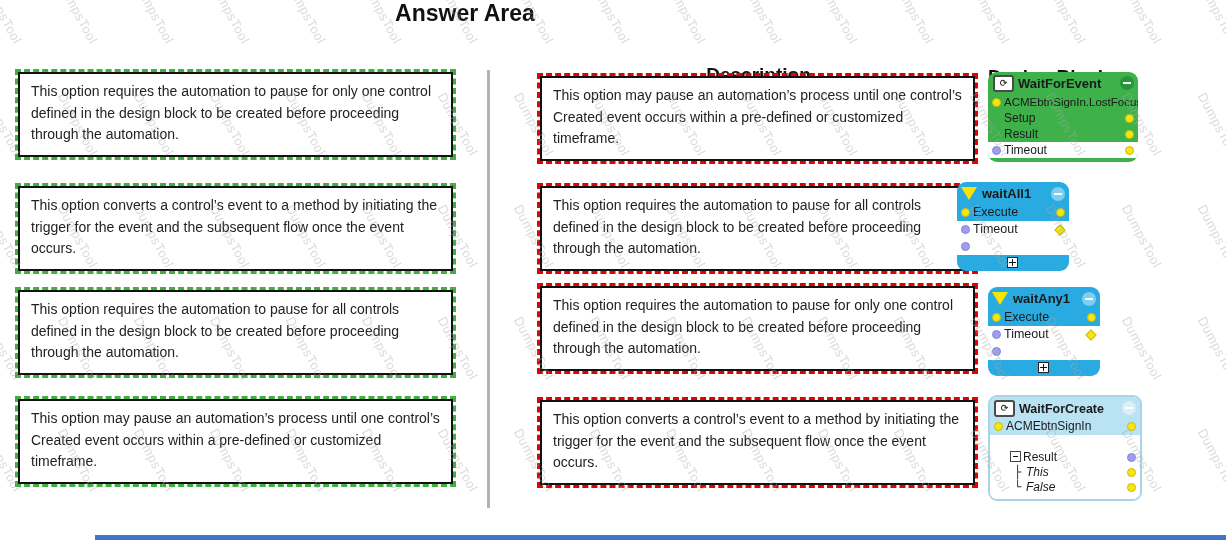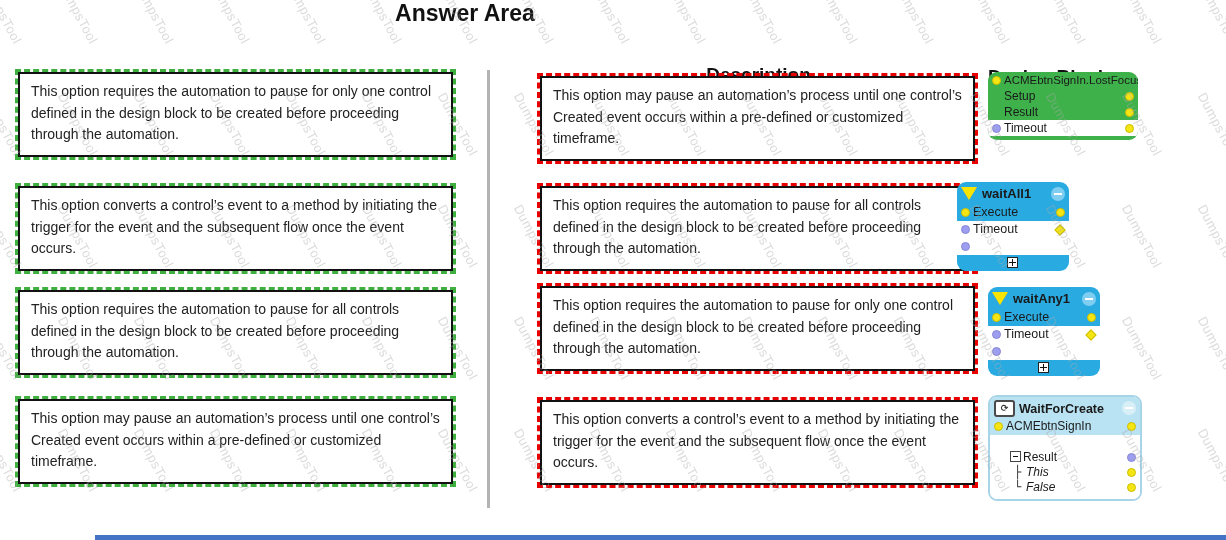--- a/index.html
+++ b/index.html
@@ -96,20 +96,25 @@
 <div class="tbox green-dash" style="left:18px;top:186px;"><span>This option converts a control’s event to a method by initiating the trigger for the event and the subsequent flow once the event occurs.</span></div>
 <div class="tbox green-dash" style="left:18px;top:290px;"><span>This option requires the automation to pause for all controls defined in the design block to be created before proceeding through the automation.</span></div>
 <div class="tbox green-dash" style="left:18px;top:399px;"><span>This option may pause an automation’s process until one control’s Created event occurs within a pre-defined or customized timeframe.</span></div>
 
 <div class="tbox red-dash" style="left:540px;top:76px;"><span>This option may pause an automation’s process until one control’s Created event occurs within a pre-defined or customized timeframe.</span></div>
 <div class="tbox red-dash" style="left:540px;top:186px;"><span>This option requires the automation to pause for all controls defined in the design block to be created before proceeding through the automation.</span></div>
 <div class="tbox red-dash" style="left:540px;top:286px;"><span>This option requires the automation to pause for only one control defined in the design block to be created before proceeding through the automation.</span></div>
 <div class="tbox red-dash" style="left:540px;top:400px;"><span>This option converts a control’s event to a method by initiating the trigger for the event and the subsequent flow once the event occurs.</span></div>
 
 <div class="dblock blk-green">
+  <div class="hdr">
+    <span class="win-icon"></span>
+    <span>WaitForEvent</span>
+    <span class="minus-circle"></span>
+  </div>
   <div class="row" style="font-size:11.5px;">
     <span class="dot yellow l"></span>
     <span>ACMEbtnSignIn.LostFocus</span>
   </div>
   <div class="row">
     <span>Setup</span>
     <span class="dot yellow r"></span>
   </div>
   <div class="row">
     <span>Result</span>

